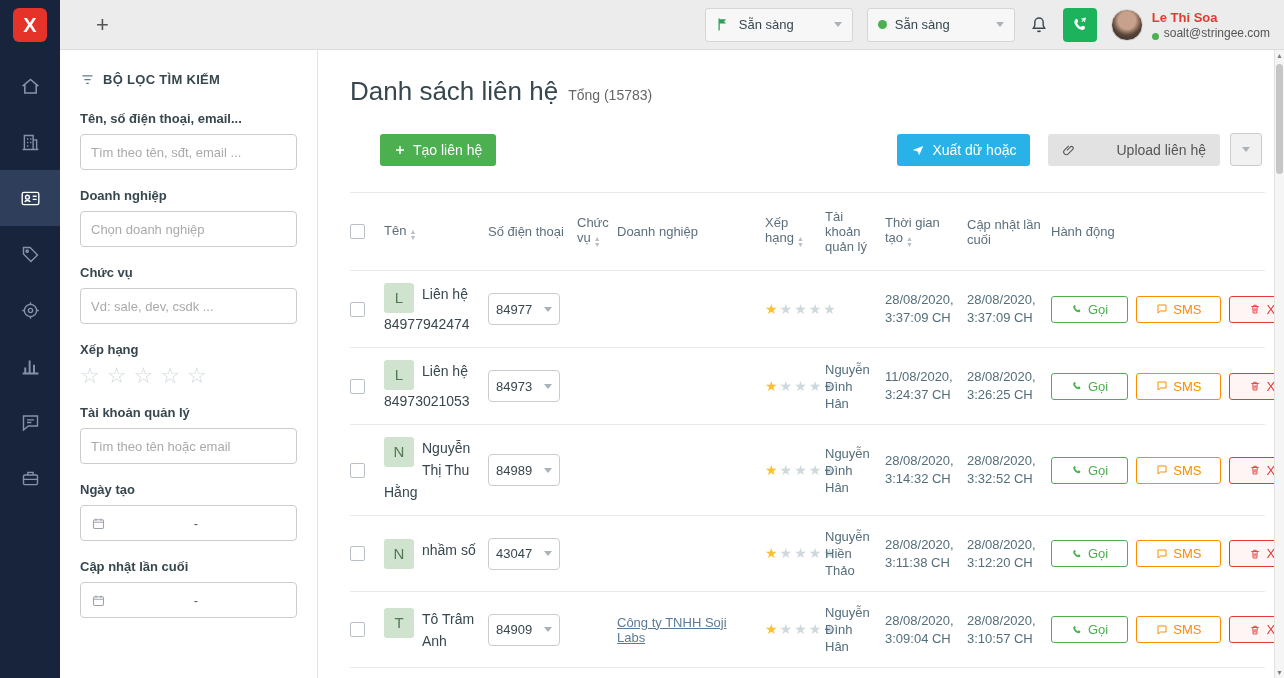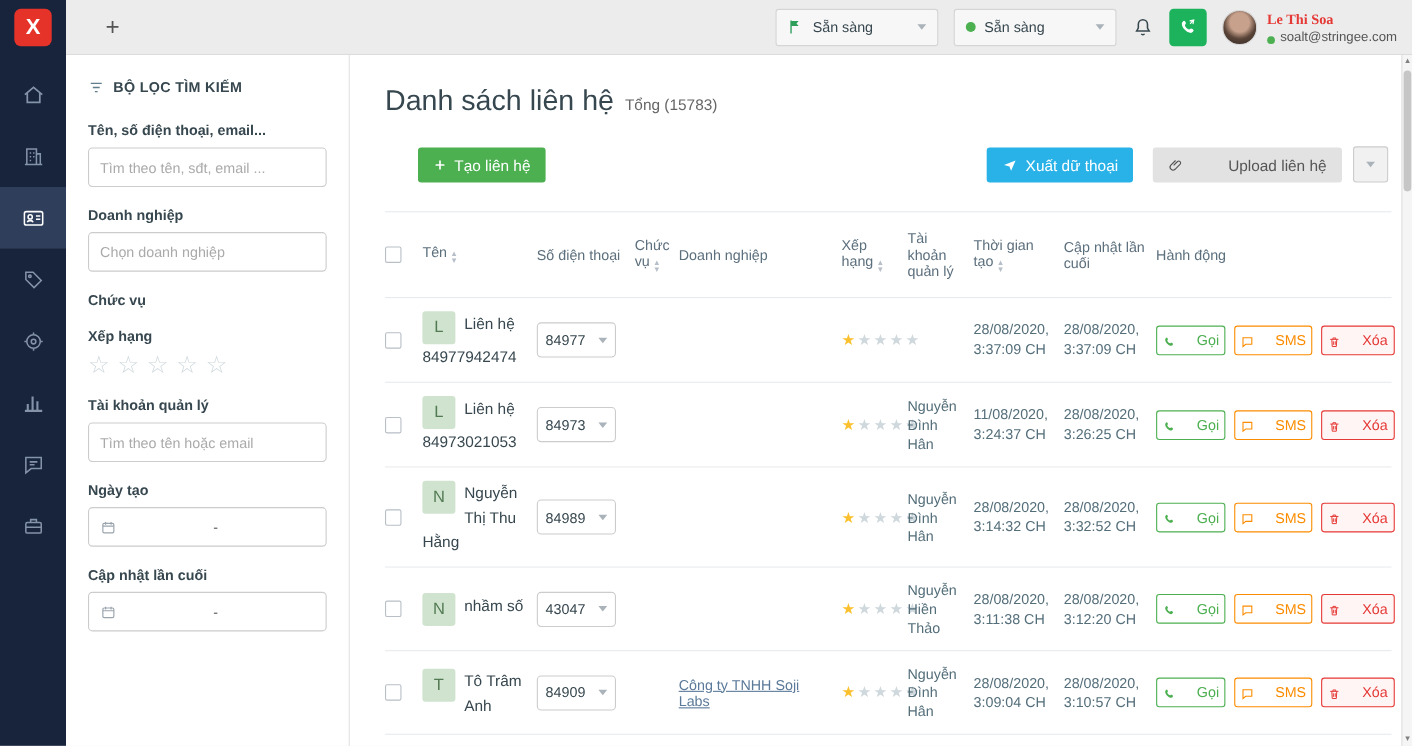--- a/index.html
+++ b/index.html
@@ -19,21 +19,21 @@
   .newtab{font-size:22px;color:#555;font-weight:300;cursor:pointer;padding:0 8px;}
   .topbar-right{margin-left:auto;display:flex;align-items:center;gap:14px;}
   .status-select{display:flex;align-items:center;gap:8px;background:#f7f7f7;border:1px solid #d5d5d5;border-radius:3px;height:34px;padding:0 10px;min-width:148px;font-size:13px;color:#37474f;cursor:pointer;}
   .status-select .grow{flex:1;}
   .caret{width:0;height:0;border-left:4px solid transparent;border-right:4px solid transparent;border-top:5px solid #aab2ba;}
   .dot{width:9px;height:9px;border-radius:50%;background:#4caf50;display:inline-block;}
   .bell{color:#37474f;cursor:pointer;display:flex;}
   .phone-btn{width:34px;height:34px;border-radius:4px;background:#1cb35c;display:flex;align-items:center;justify-content:center;cursor:pointer;border:none;}
   .user{display:flex;align-items:center;gap:9px;cursor:pointer;}
   .avatar-photo{width:32px;height:32px;border-radius:50%;background:radial-gradient(circle at 50% 35%, #c7a18c 0 35%, #5a4438 60%, #2e2622 100%);border:1px solid #d6d6d6;}
-  .user-name{font-size:13px;font-weight:bold;color:#e53935;line-height:16px;font-family:Liberation Serif, serif;}
+  .user-name{font-size:13px;font-weight:bold;color:#e53935;line-height:16px;}
   .user-email{font-size:12px;color:#555;display:flex;align-items:flex-end;gap:5px;}
   .user-email .dot{width:7px;height:7px;}
 
   
   .filter-panel{position:fixed;left:60px;top:50px;width:258px;bottom:0;background:#fff;border-right:1px solid #e3e3e3;padding:22px 20px;z-index:10;}
   .fp-title{display:flex;align-items:center;gap:8px;font-size:13px;font-weight:bold;color:#37474f;letter-spacing:.3px;margin-bottom:24px;}
   .fp-title svg{color:#607d8b;}
   .fp-group{margin-bottom:18px;}
   .fp-label{font-size:13px;color:#37474f;font-weight:bold;margin-bottom:8px;}
   .fp-input{width:100%;height:36px;border:1px solid #ccc;border-radius:4px;padding:0 10px;font-size:13px;color:#333;font-family:"Liberation Sans",sans-serif;outline:none;background:#fff;}
@@ -76,21 +76,21 @@
   .cell-name{font-size:14px;color:#37474f;line-height:22px;}
   .avatar-chip{float:left;width:30px;height:30px;border-radius:3px;background:#cfe3cf;color:#527a52;font-size:15px;display:flex;align-items:center;justify-content:center;margin-right:8px;}
   .phone-select{width:72px;height:32px;border:1px solid #ccc;border-radius:4px;display:flex;align-items:center;justify-content:space-between;padding:0 7px;font-size:13px;color:#37474f;cursor:pointer;background:#fff;}
   .comp-link{color:#5b7a99;text-decoration:underline;font-size:13px;cursor:pointer;}
   .stars{display:block;width:38px;line-height:15px;}
   .star{font-size:14px;color:#cfd8dc;letter-spacing:2px;}
   .star.on{color:#fbc02d;}
   .acct-cell{line-height:17px;}
   .date-cell{line-height:18px;}
   .act-cell{display:flex;gap:8px;}
-  .btn-sm{display:inline-flex;align-items:flex-end;gap:19px;padding:5px 5px;border-radius:3px;background:#fff;font-size:13px;cursor:pointer;border:1px solid;}
+  .btn-sm{display:inline-flex;align-items:center;gap:5px;padding:5px 19px;border-radius:3px;background:#fff;font-size:13px;cursor:pointer;border:1px solid;}
   .btn-call{border-color:#4caf50;color:#4caf50;}
   .btn-sms{border-color:#fb8c00;color:#fb8c00;}
   .btn-del{border-color:#e53935;color:#e53935;background:#fff5f5;}
 
   
   .scrollbar{position:fixed;right:0;top:50px;bottom:0;width:10px;background:#f5f5f5;border-left:1px solid #e2e2e2;z-index:40;}
   .scroll-arrow{position:absolute;left:0;width:9px;text-align:center;font-size:7px;color:#808080;}
   .scroll-thumb{position:absolute;top:14px;left:1px;width:7px;height:110px;background:#c6c6c6;border-radius:4px;}
 </style>
 </head>
@@ -205,20 +205,21 @@
     <input class="fp-input" type="text" placeholder="Tìm theo tên, sđt, email ..." style="">
   </div>
 
   <div class="fp-group">
     <div class="fp-label">Doanh nghiệp</div>
     <input class="fp-input" type="text" placeholder="Chọn doanh nghiệp" style="">
   </div>
 
   <div class="fp-group">
     <div class="fp-label">Chức vụ</div>
+    <input class="fp-input" type="text" placeholder="Vd: sale, dev, csdk ..." style="">
   </div>
 
   <div class="fp-group">
     <div class="fp-label">Xếp hạng</div>
     <div class="fp-stars">
       <span>☆</span>
         <span>☆</span>
         <span>☆</span>
         <span>☆</span>
         <span>☆</span>
@@ -263,21 +264,21 @@
     <button class="btn btn-create">
       <svg width="12" height="12" viewBox="0 0 24 24" stroke="#fff" stroke-width="3" fill="none">
           <path d="M12 4v16M4 12h16"></path>
         </svg>
       <span>Tạo liên hệ</span>
     </button>
     <button class="btn btn-export">
       <svg width="14" height="14" viewBox="0 0 24 24">
           <path d="M3 12 21 5l-7 16-2.5-6.5z" fill="#fff"></path>
         </svg>
-      <span>Xuất dữ thoại</span>
+      <span>Xuất dữ hoặc</span>
     </button>
     <button class="btn btn-upload">
       <svg width="14" height="14" viewBox="0 0 24 24" fill="none" stroke="currentColor" stroke-width="1.8">
           <path d="M8.5 12.5l6-6a3 3 0 0 1 4.2 4.2l-8 8a4.6 4.6 0 0 1-6.5-6.5L11.5 5"></path>
         </svg>
       <span>Upload liên hệ</span>
     </button>
     <div class="btn-more">
       <span class="caret"></span>
     </div>

